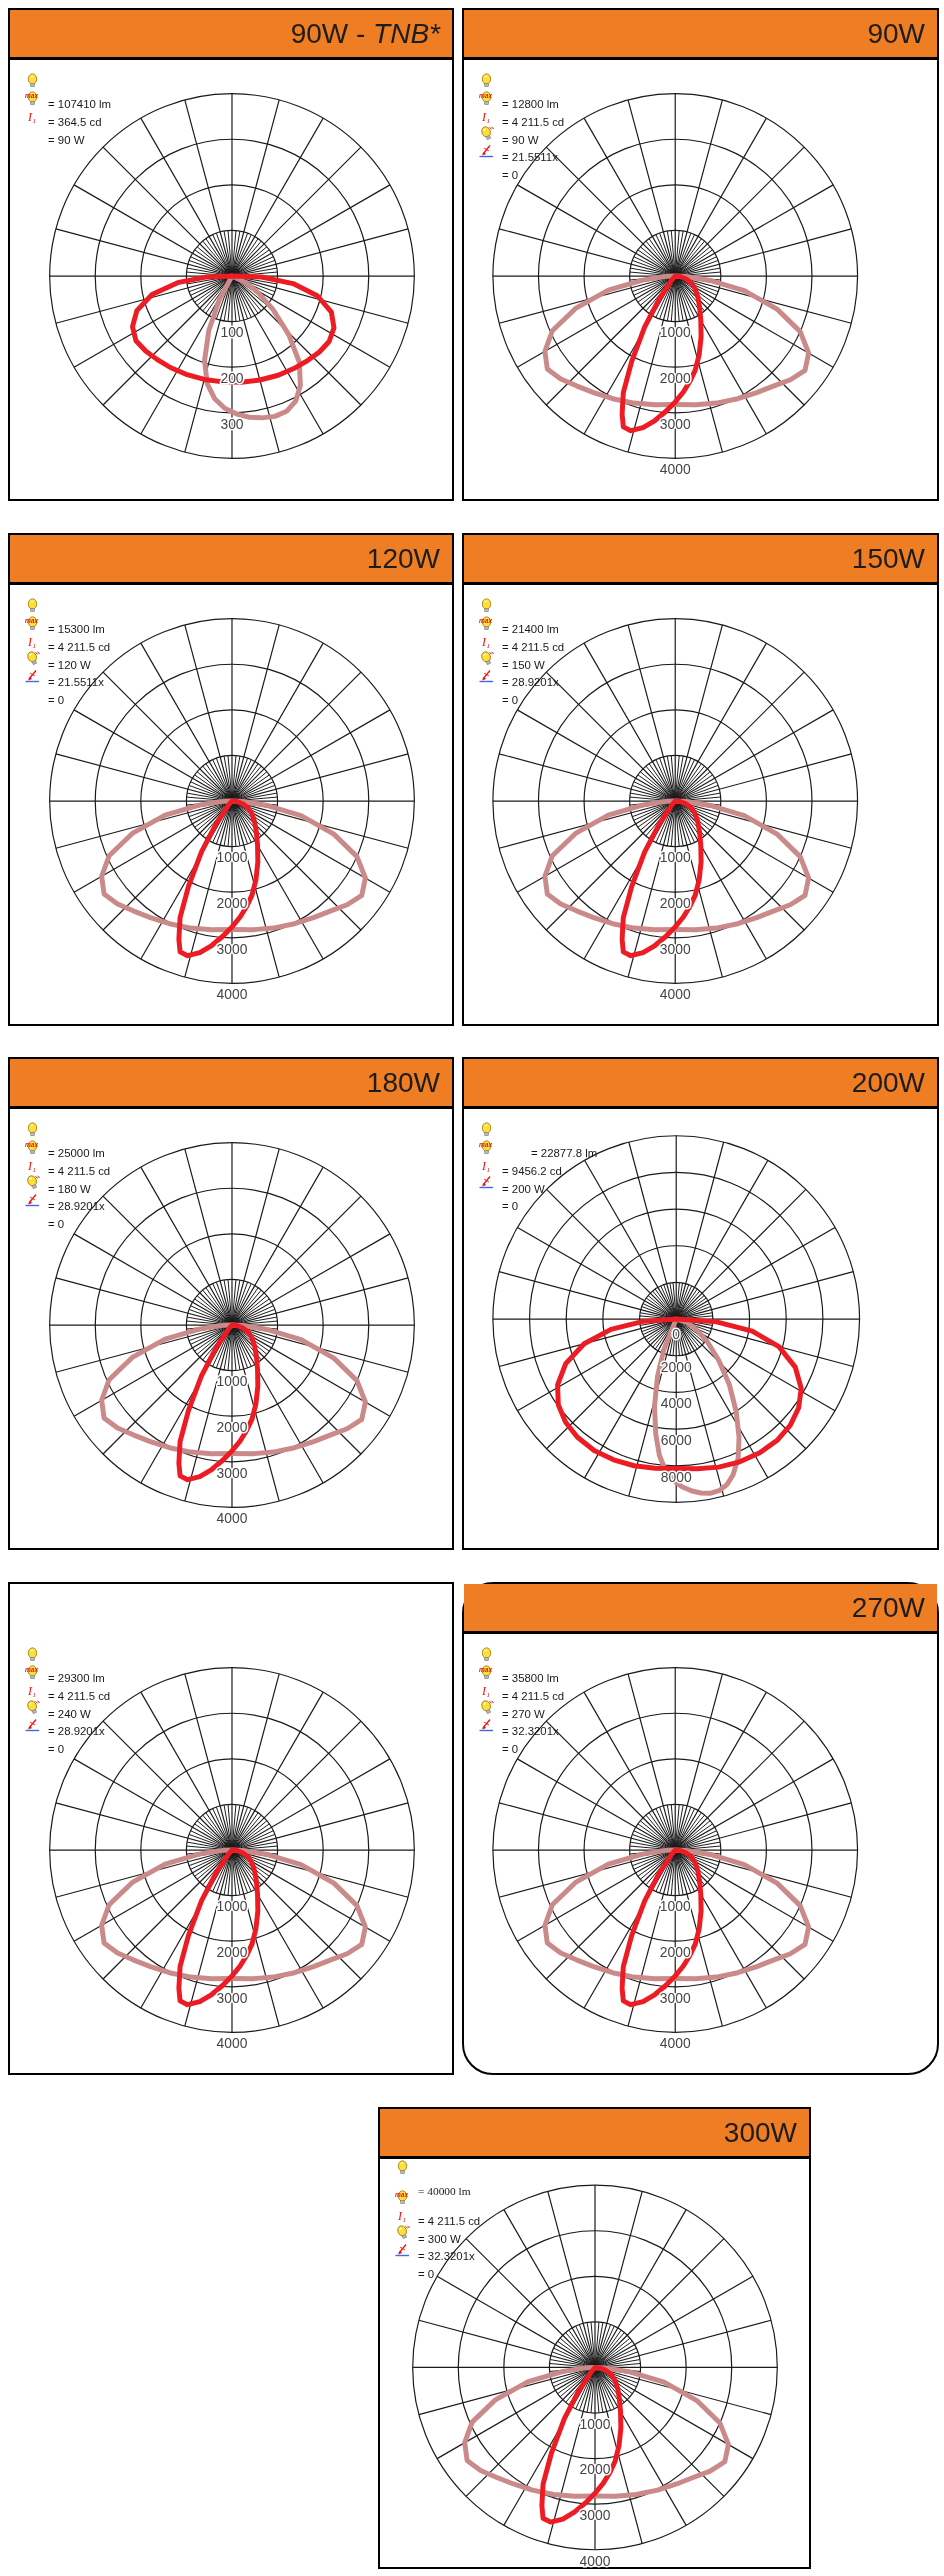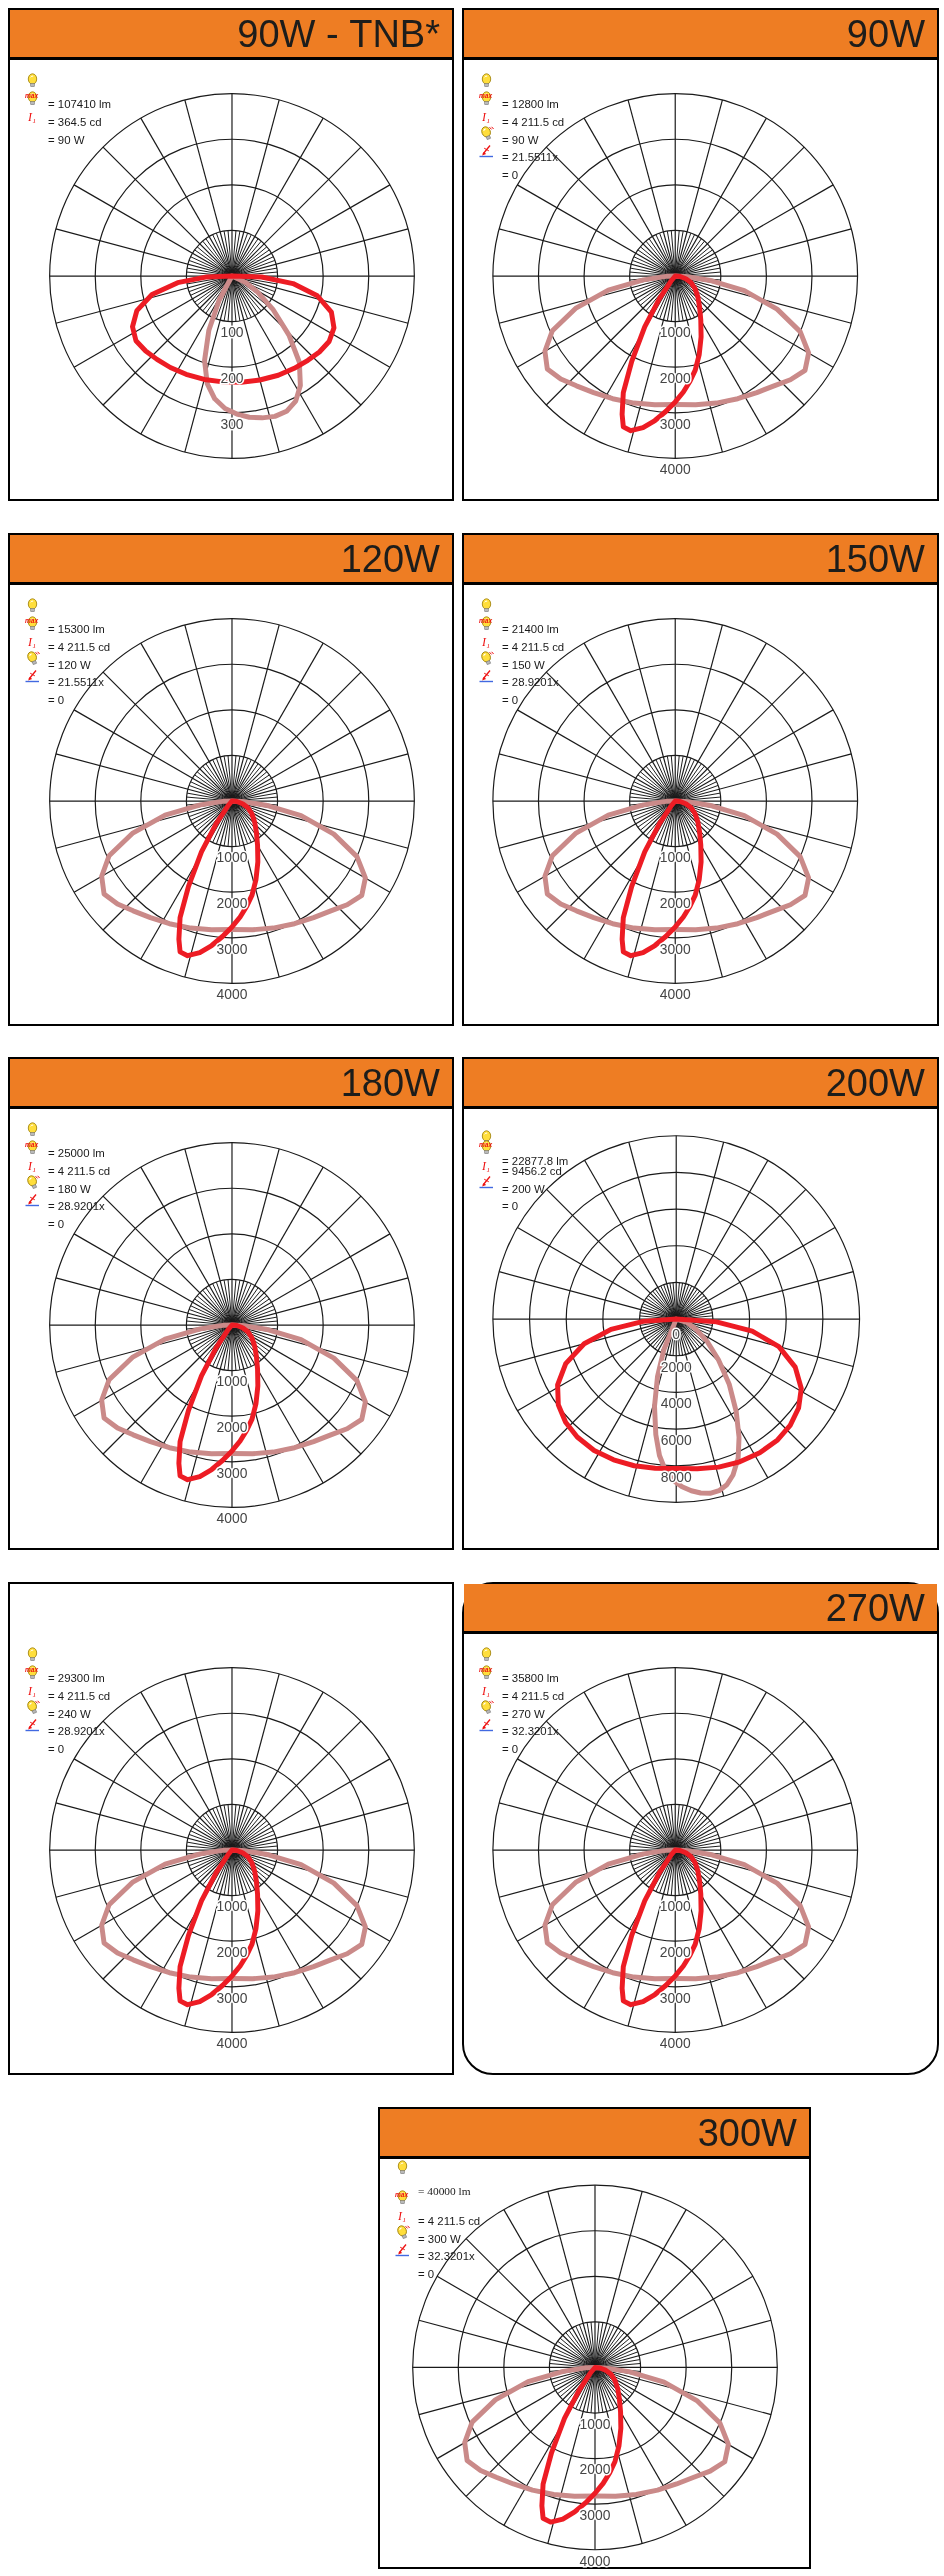--- a/index.html
+++ b/index.html
@@ -1,22 +1,22 @@
 <!DOCTYPE html>
 <html><head>
 <meta charset="utf-8">
 <style>
   html,body{margin:0;padding:0;background:#ffffff;}
   #sheet{position:relative;width:944px;height:2576px;background:#ffffff;
          font-family:"Liberation Sans", sans-serif;overflow:hidden;}
   .panel{position:absolute;background:#ffffff;border:2px solid #000;box-sizing:border-box;}
   .hdr{height:50px;background:#EE7D23;border-bottom:3px solid #000;box-sizing:border-box;
        display:flex;align-items:center;justify-content:flex-end;
-       padding:0 12px;font-size:38px;color:#1d1d1b;line-height:1;white-space:pre;}
-  .hdr .it{}
+       padding:0 12px;font-size:28px;color:#1d1d1b;line-height:1;white-space:pre;}
+  .hdr .it{font-style:italic;}
   .body{position:absolute;left:0;top:50px;right:0;bottom:0;}
   .chart{position:absolute;left:0;top:0;}
   .lg{position:absolute;left:14px;height:16px;display:flex;align-items:center;}
   .lg .ic{width:17px;height:15px;display:inline-block;margin-right:7px;}
   .lg .tx{font-size:11.4px;color:#1a1a1a;white-space:pre;margin-top:47px;}
   svg{display:block;}
 </style>
 </head>
 <body>
 
@@ -813,21 +813,21 @@
           <circle cx="214" cy="212" r="148" fill="none" stroke="#1a1a1a" stroke-width="1.2"></circle>
           <circle cx="214" cy="212" r="185" fill="none" stroke="#1a1a1a" stroke-width="1.2"></circle>
           <path d="M 214 212 L 201.5 242.9 L 195.1 270.1 L 192.1 300.0 L 193.4 328.6 L 197.1 349.7 L 203.3 365.2 L 211.2 374.8 L 219.9 381.2 L 229.2 385.2 L 238.7 387.5 L 248.2 387.8 L 257.2 385.2 L 265.1 379.2 L 271.3 369.3 L 276.5 352.3 L 277.4 331.2 L 274.5 305.1 L 267.6 278.1 L 256.6 253.1 L 245.4 234.8 L 233.8 222.1 L 224.6 215.2 Z" fill="none" stroke="#CA8A89" stroke-width="5" stroke-linejoin="round" stroke-linecap="round"></path>
           <path d="M 214 212 L 180.8 214.3 L 148.2 222.4 L 121.1 236.9 L 102.5 257.0 L 94.3 278.4 L 95.0 298.4 L 102.4 316.1 L 114.1 331.0 L 131.2 344.6 L 150.8 354.0 L 171.6 360.0 L 192.8 362.6 L 214.0 362.8 L 235.2 363.1 L 256.8 361.4 L 278.1 356.0 L 298.3 346.9 L 316.3 333.9 L 329.0 319.2 L 337.5 301.7 L 340.2 282.0 L 334.1 260.5 L 317.6 239.8 L 290.7 224.2 L 254.6 214.8 Z" fill="none" stroke="#ED1C24" stroke-width="5" stroke-linejoin="round" stroke-linecap="round"></path>
           <text x="214" y="232" text-anchor="middle" font-size="14" fill="#454545" stroke="#ffffff" stroke-width="3" paint-order="stroke" font-family="Liberation Sans, sans-serif">0</text>
           <text x="214" y="265" text-anchor="middle" font-size="14" fill="#454545" stroke="#ffffff" stroke-width="3" paint-order="stroke" font-family="Liberation Sans, sans-serif">2000</text>
           <text x="214" y="302" text-anchor="middle" font-size="14" fill="#454545" stroke="#ffffff" stroke-width="3" paint-order="stroke" font-family="Liberation Sans, sans-serif">4000</text>
           <text x="214" y="339" text-anchor="middle" font-size="14" fill="#454545" stroke="#ffffff" stroke-width="3" paint-order="stroke" font-family="Liberation Sans, sans-serif">6000</text>
           <text x="214" y="376" text-anchor="middle" font-size="14" fill="#454545" stroke="#ffffff" stroke-width="3" paint-order="stroke" font-family="Liberation Sans, sans-serif">8000</text>
         </svg>
-        <div class="lg" style="top: 20px;">
+        <div class="lg" style="top: 12px; gap: 29px;">
           <span class="ic">
             <svg width="17" height="15" viewBox="0 0 17 15">
               <g>
                 <ellipse cx="8.5" cy="6" rx="4.2" ry="5.2" fill="#FFDE3C" stroke="#9a7b00" stroke-width="0.8"></ellipse>
                 <rect x="6.7" y="10.6" width="3.6" height="3" fill="#b9b9b9" stroke="#777" stroke-width="0.6"></rect>
                 <path d="M6.6 4.2 q1.2 -1.6 2.6 -1" stroke="#fff" stroke-width="1" fill="none"></path>
               </g>
             </svg>
           </span>
           <span class="tx">= 22877.8 lm</span>

